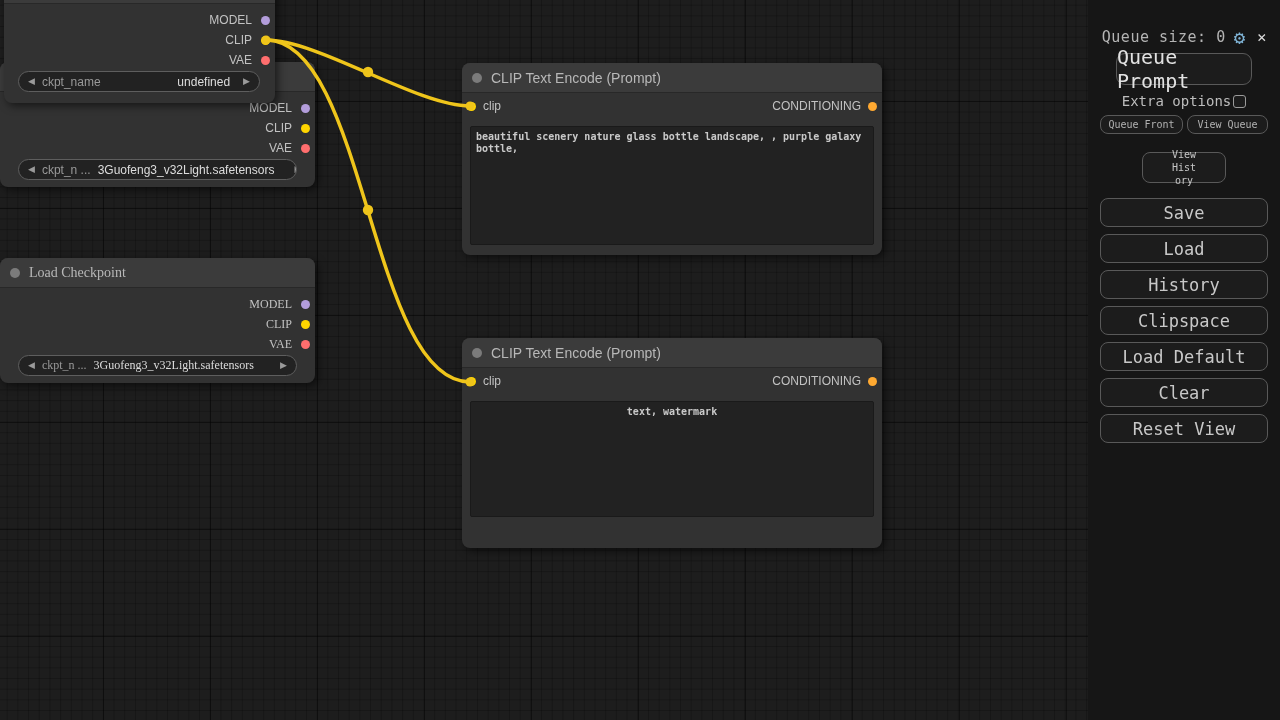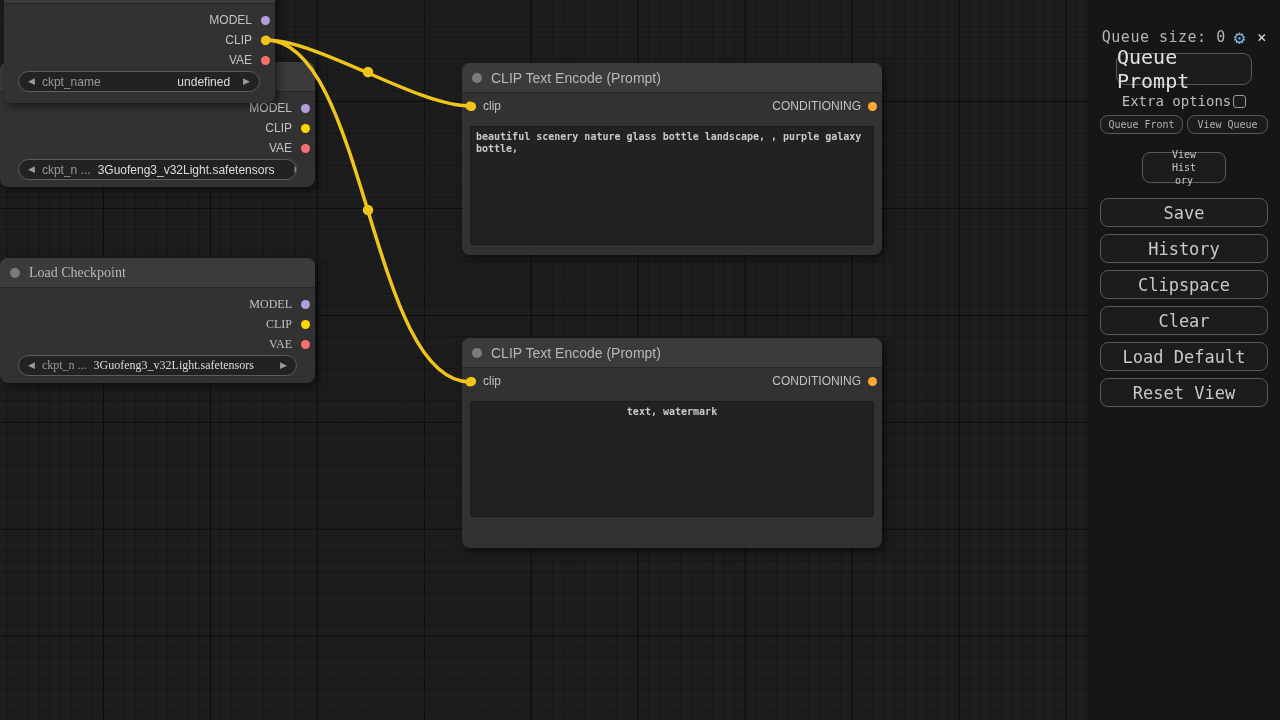--- a/index.html
+++ b/index.html
@@ -239,18 +239,19 @@
     <span class="extra-label">Extra options</span>
     <span class="checkbox"></span>
   </div>
   <div class="small-row">
     <div class="btn btn-small btn-qfront">Queue Front</div>
     <div class="btn btn-small btn-vqueue">View Queue</div>
   </div>
   <div class="btn btn-vhistory">View History</div>
 
   <div class="btn btn-big btn-save">Save</div>
+  <div class="btn btn-big">Load</div>
   <div class="btn btn-big">History</div>
   <div class="btn btn-big">Clipspace</div>
+  <div class="btn btn-big">Load Default</div>
   <div class="btn btn-big">Clear</div>
-  <div class="btn btn-big">Load Default</div>
   <div class="btn btn-big">Reset View</div>
 </div>
 
 </body></html>

